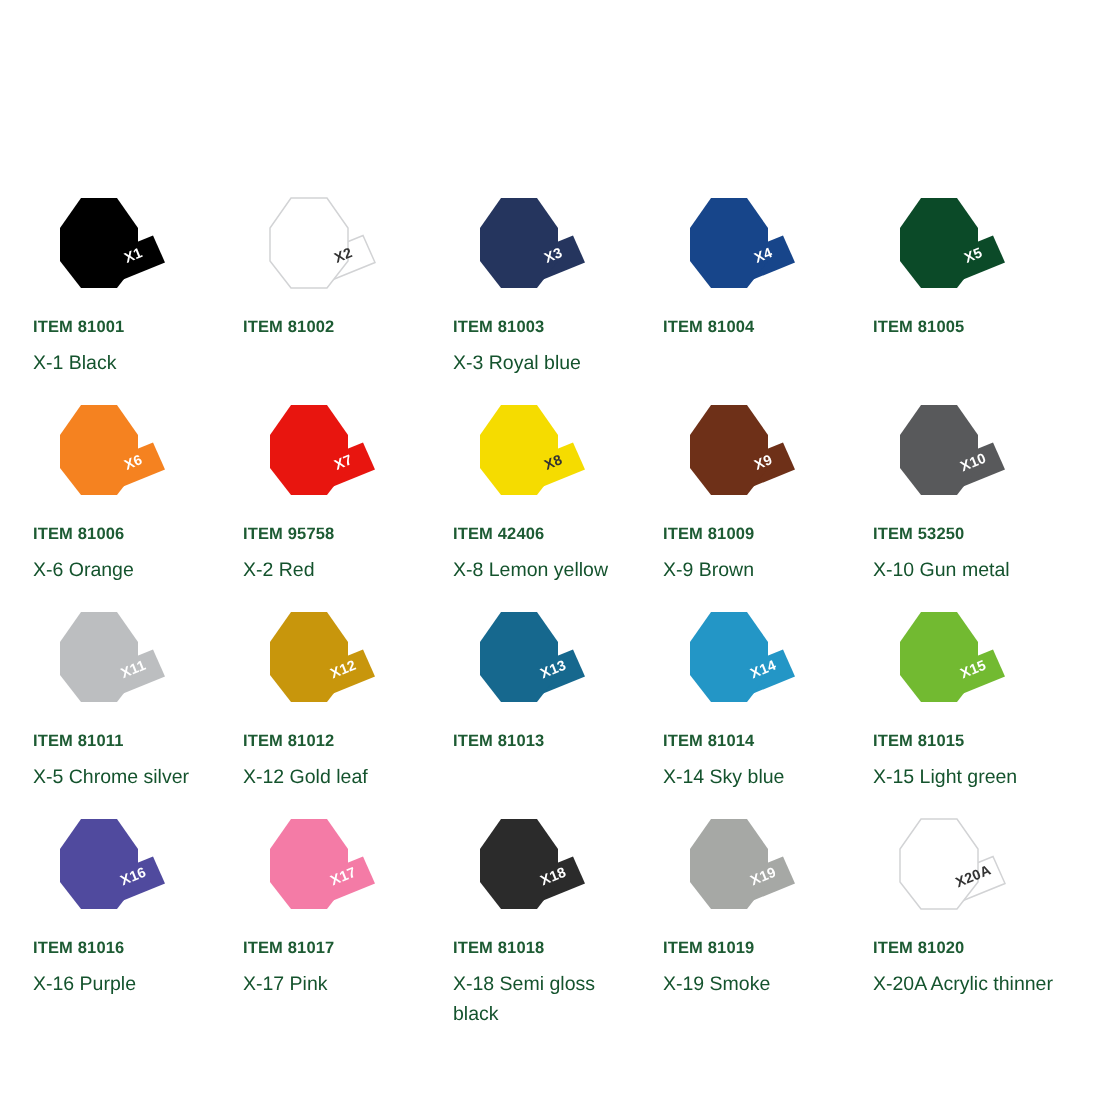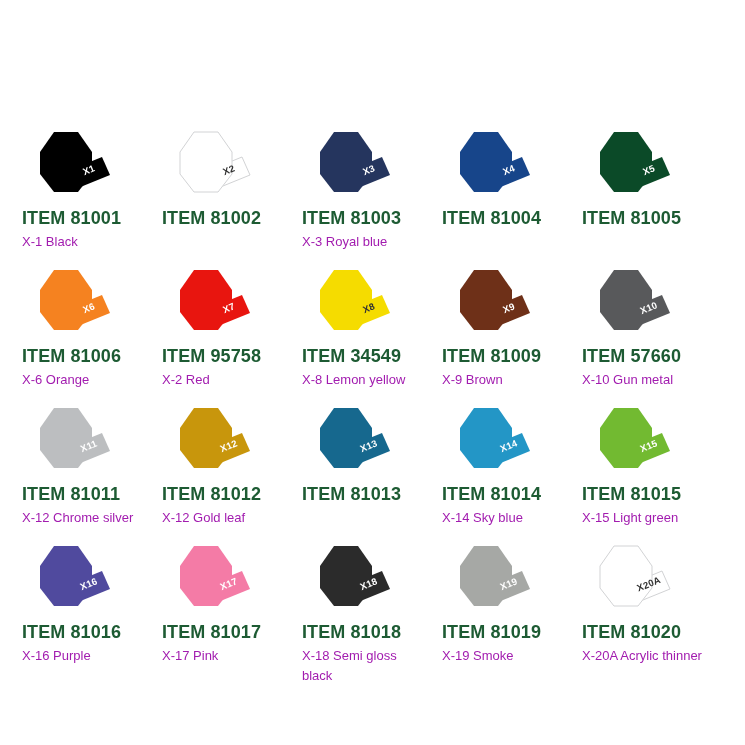--- a/index.html
+++ b/index.html
@@ -61,32 +61,32 @@
     font-weight: bold;
     font-size: 9.5px;
     letter-spacing: 0.2px;
   }
 
   
   .item-code {
     margin-top: 8px;
     font-family: "Liberation Sans", sans-serif;
     font-weight: bold;
-    font-size: 18px;
+    font-size: 11px;
     color: #1d5b33;
     letter-spacing: 0.1px;
     line-height: 16px;
   }
 
   .item-name {
     margin-top: 6px;
     font-family: "Liberation Sans", sans-serif;
     font-weight: normal;
     font-size: 13px;
-    color: #a21caf;
+    color: #14532d;
     line-height: 20px;
     max-width: 128px;
   }
 
   .row-spacer {
     height: 16px;
   }
 </style>
 </head>
 <body>
@@ -175,21 +175,21 @@
         <div class="row-spacer"></div>
       </div>
       <div class="cell">
         <div class="bottle-wrap">
           <svg class="bottle-svg" viewBox="0 0 96 72">
             <polygon points="40,40 72,27 80,45 48,58" fill="#f5dc00" stroke="none" stroke-width="0"></polygon>
             <polygon points="24,2 48,2 62,22 62,44 48,62 24,62 10,44 10,22" fill="#f5dc00" stroke="none" stroke-width="0"></polygon>
             <text class="tab-text" x="60" y="43" text-anchor="middle" fill="#333333" transform="rotate(-22 60 43)">X8</text>
           </svg>
         </div>
-        <div class="item-code">ITEM 34549</div>
+        <div class="item-code">ITEM 42406</div>
         <div class="item-name">X-8 Lemon yellow</div>
         <div class="row-spacer"></div>
       </div>
       <div class="cell">
         <div class="bottle-wrap">
           <svg class="bottle-svg" viewBox="0 0 96 72">
             <polygon points="40,40 72,27 80,45 48,58" fill="#6e3018" stroke="none" stroke-width="0"></polygon>
             <polygon points="24,2 48,2 62,22 62,44 48,62 24,62 10,44 10,22" fill="#6e3018" stroke="none" stroke-width="0"></polygon>
             <text class="tab-text" x="60" y="43" text-anchor="middle" fill="#ffffff" transform="rotate(-22 60 43)">X9</text>
           </svg>
@@ -199,34 +199,34 @@
         <div class="row-spacer"></div>
       </div>
       <div class="cell">
         <div class="bottle-wrap">
           <svg class="bottle-svg" viewBox="0 0 96 72">
             <polygon points="40,40 72,27 80,45 48,58" fill="#58595b" stroke="none" stroke-width="0"></polygon>
             <polygon points="24,2 48,2 62,22 62,44 48,62 24,62 10,44 10,22" fill="#58595b" stroke="none" stroke-width="0"></polygon>
             <text class="tab-text" x="60" y="43" text-anchor="middle" fill="#ffffff" transform="rotate(-22 60 43)">X10</text>
           </svg>
         </div>
-        <div class="item-code">ITEM 57660</div>
+        <div class="item-code">ITEM 53250</div>
         <div class="item-name">X-10 Gun metal</div>
         <div class="row-spacer"></div>
       </div>
       <div class="cell">
         <div class="bottle-wrap">
           <svg class="bottle-svg" viewBox="0 0 96 72">
             <polygon points="40,40 72,27 80,45 48,58" fill="#bcbec0" stroke="none" stroke-width="0"></polygon>
             <polygon points="24,2 48,2 62,22 62,44 48,62 24,62 10,44 10,22" fill="#bcbec0" stroke="none" stroke-width="0"></polygon>
             <text class="tab-text" x="60" y="43" text-anchor="middle" fill="#ffffff" transform="rotate(-22 60 43)">X11</text>
           </svg>
         </div>
         <div class="item-code">ITEM 81011</div>
-        <div class="item-name">X-12 Chrome silver</div>
+        <div class="item-name">X-5 Chrome silver</div>
         <div class="row-spacer"></div>
       </div>
       <div class="cell">
         <div class="bottle-wrap">
           <svg class="bottle-svg" viewBox="0 0 96 72">
             <polygon points="40,40 72,27 80,45 48,58" fill="#c8960c" stroke="none" stroke-width="0"></polygon>
             <polygon points="24,2 48,2 62,22 62,44 48,62 24,62 10,44 10,22" fill="#c8960c" stroke="none" stroke-width="0"></polygon>
             <text class="tab-text" x="60" y="43" text-anchor="middle" fill="#ffffff" transform="rotate(-22 60 43)">X12</text>
           </svg>
         </div>

